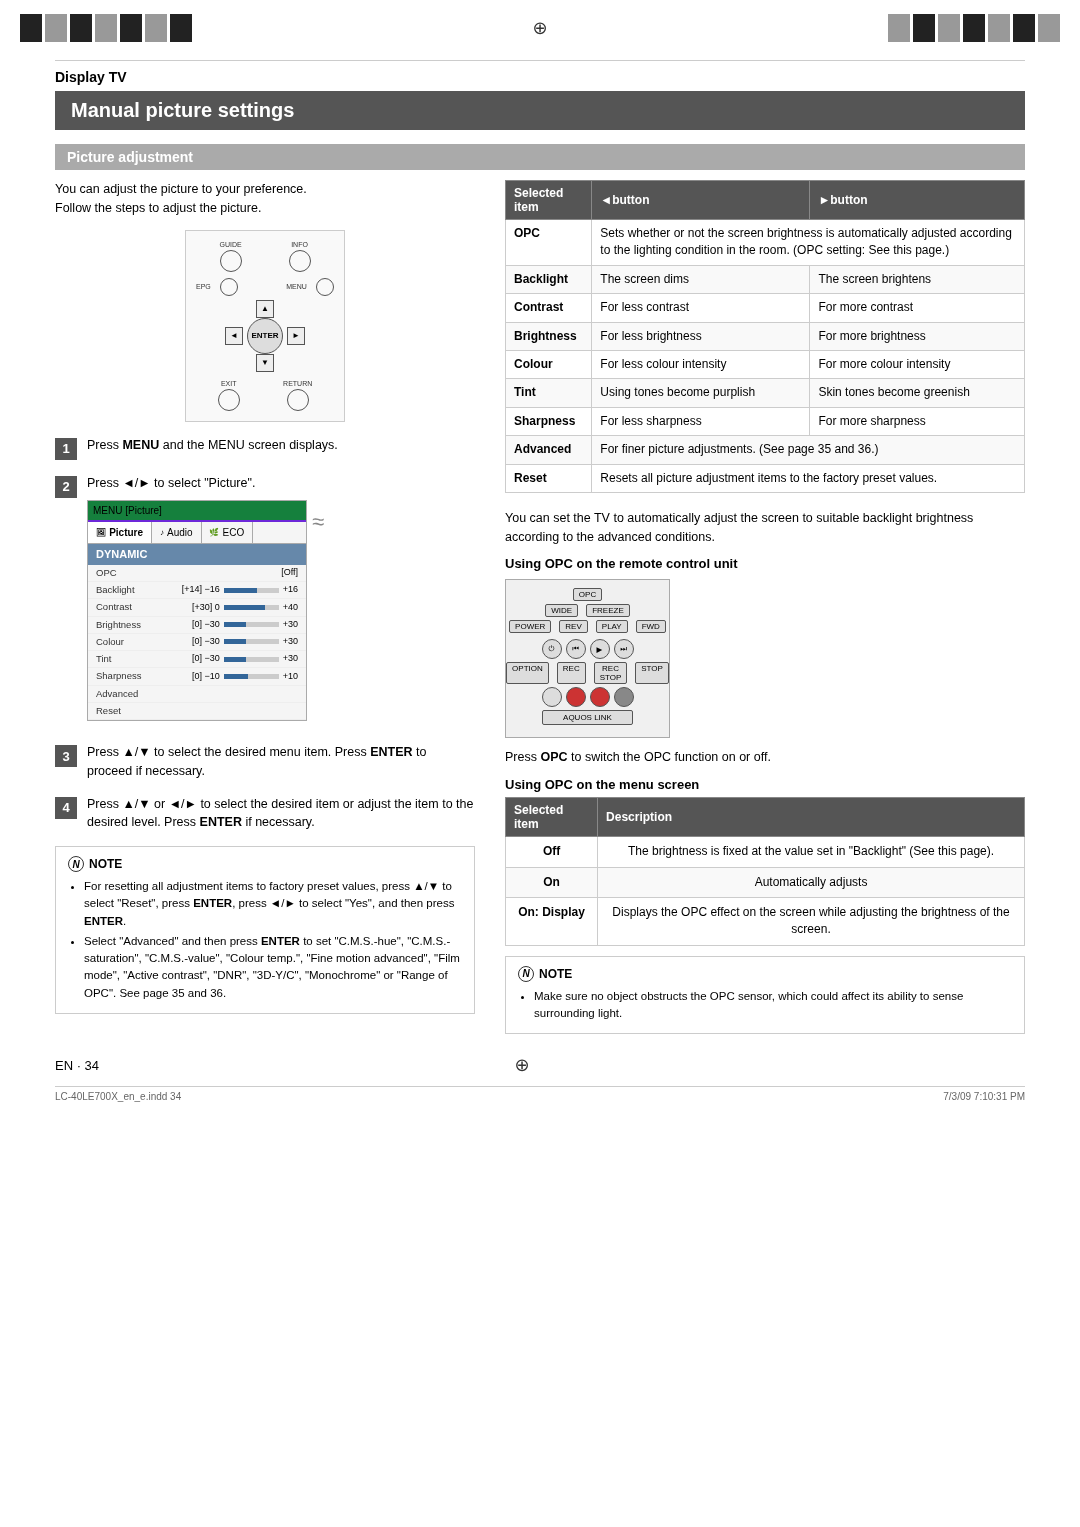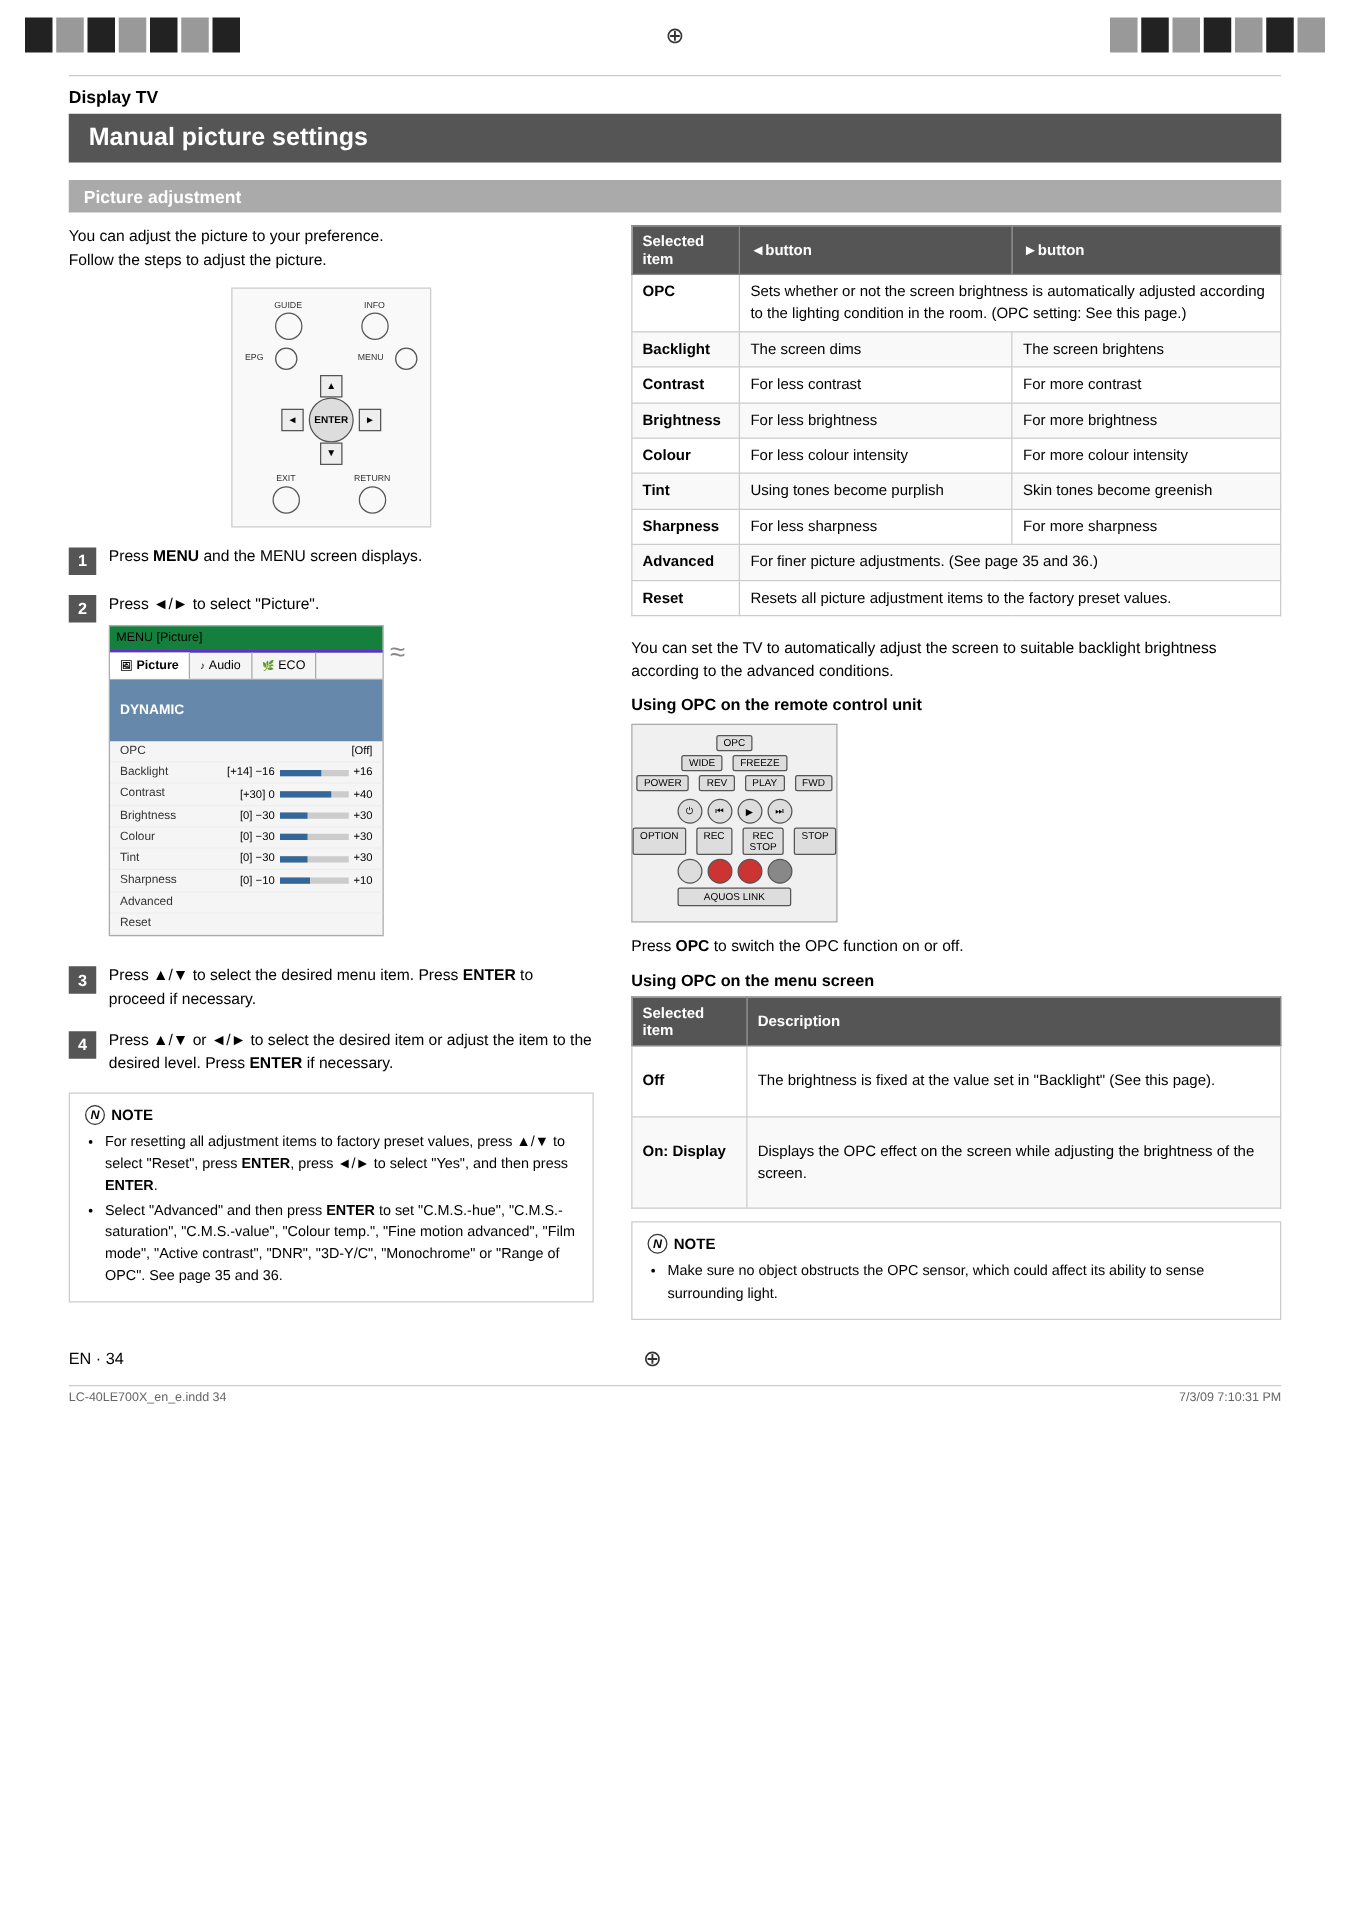--- a/index.html
+++ b/index.html
@@ -238,21 +238,21 @@
       align-items: center;
       gap: 3px;
     }
     .menu-tab.active {
       background: #fff;
       font-weight: bold;
     }
     .menu-section-head {
       background: #6688aa;
       color: #fff;
-      padding: 16px 8px;
+      padding: 2px 8px;
       font-size: 11px;
       font-weight: bold;
     }
     .menu-row {
       display: flex;
       justify-content: space-between;
       padding: 1px 8px;
       font-size: 9.5px;
       border-bottom: 1px solid #eee;
       align-items: center;
@@ -403,24 +403,25 @@
       margin-bottom: 10px;
     }
     .opc-table th {
       background: #555;
       color: #fff;
       padding: 5px 8px;
       text-align: left;
       border: 1px solid #888;
     }
     .opc-table td {
-      padding: 19px 8px;
+      padding: 6px 8px;
       border: 1px solid #ccc;
       vertical-align: top;
       line-height: 1.45;
+      text-align: center;
     }
     .opc-table tr:nth-child(even) td { background: #f9f9f9; }
     .page-num {
       font-size: 13px;
     }
     .bottom-rule {
       border: none;
       border-top: 1px solid #ccc;
       margin: 0 55px;
     }
@@ -762,20 +763,24 @@
             <th>Selected item</th>
             <th>Description</th>
           </tr>
         </thead>
         <tbody>
           <tr>
             <td><b>Off</b></td>
             <td>The brightness is fixed at the value set in "Backlight" (See this page).</td>
           </tr>
           <tr>
+            <td><b>On</b></td>
+            <td>Automatically adjusts</td>
+          </tr>
+          <tr>
             <td><b>On: Display</b></td>
             <td>Displays the OPC effect on the screen while adjusting the brightness of the screen.</td>
           </tr>
         </tbody>
       </table>
 
       <div class="note-box">
         <div class="note-header">
           <div class="note-icon">N</div>
           <span>NOTE</span>

